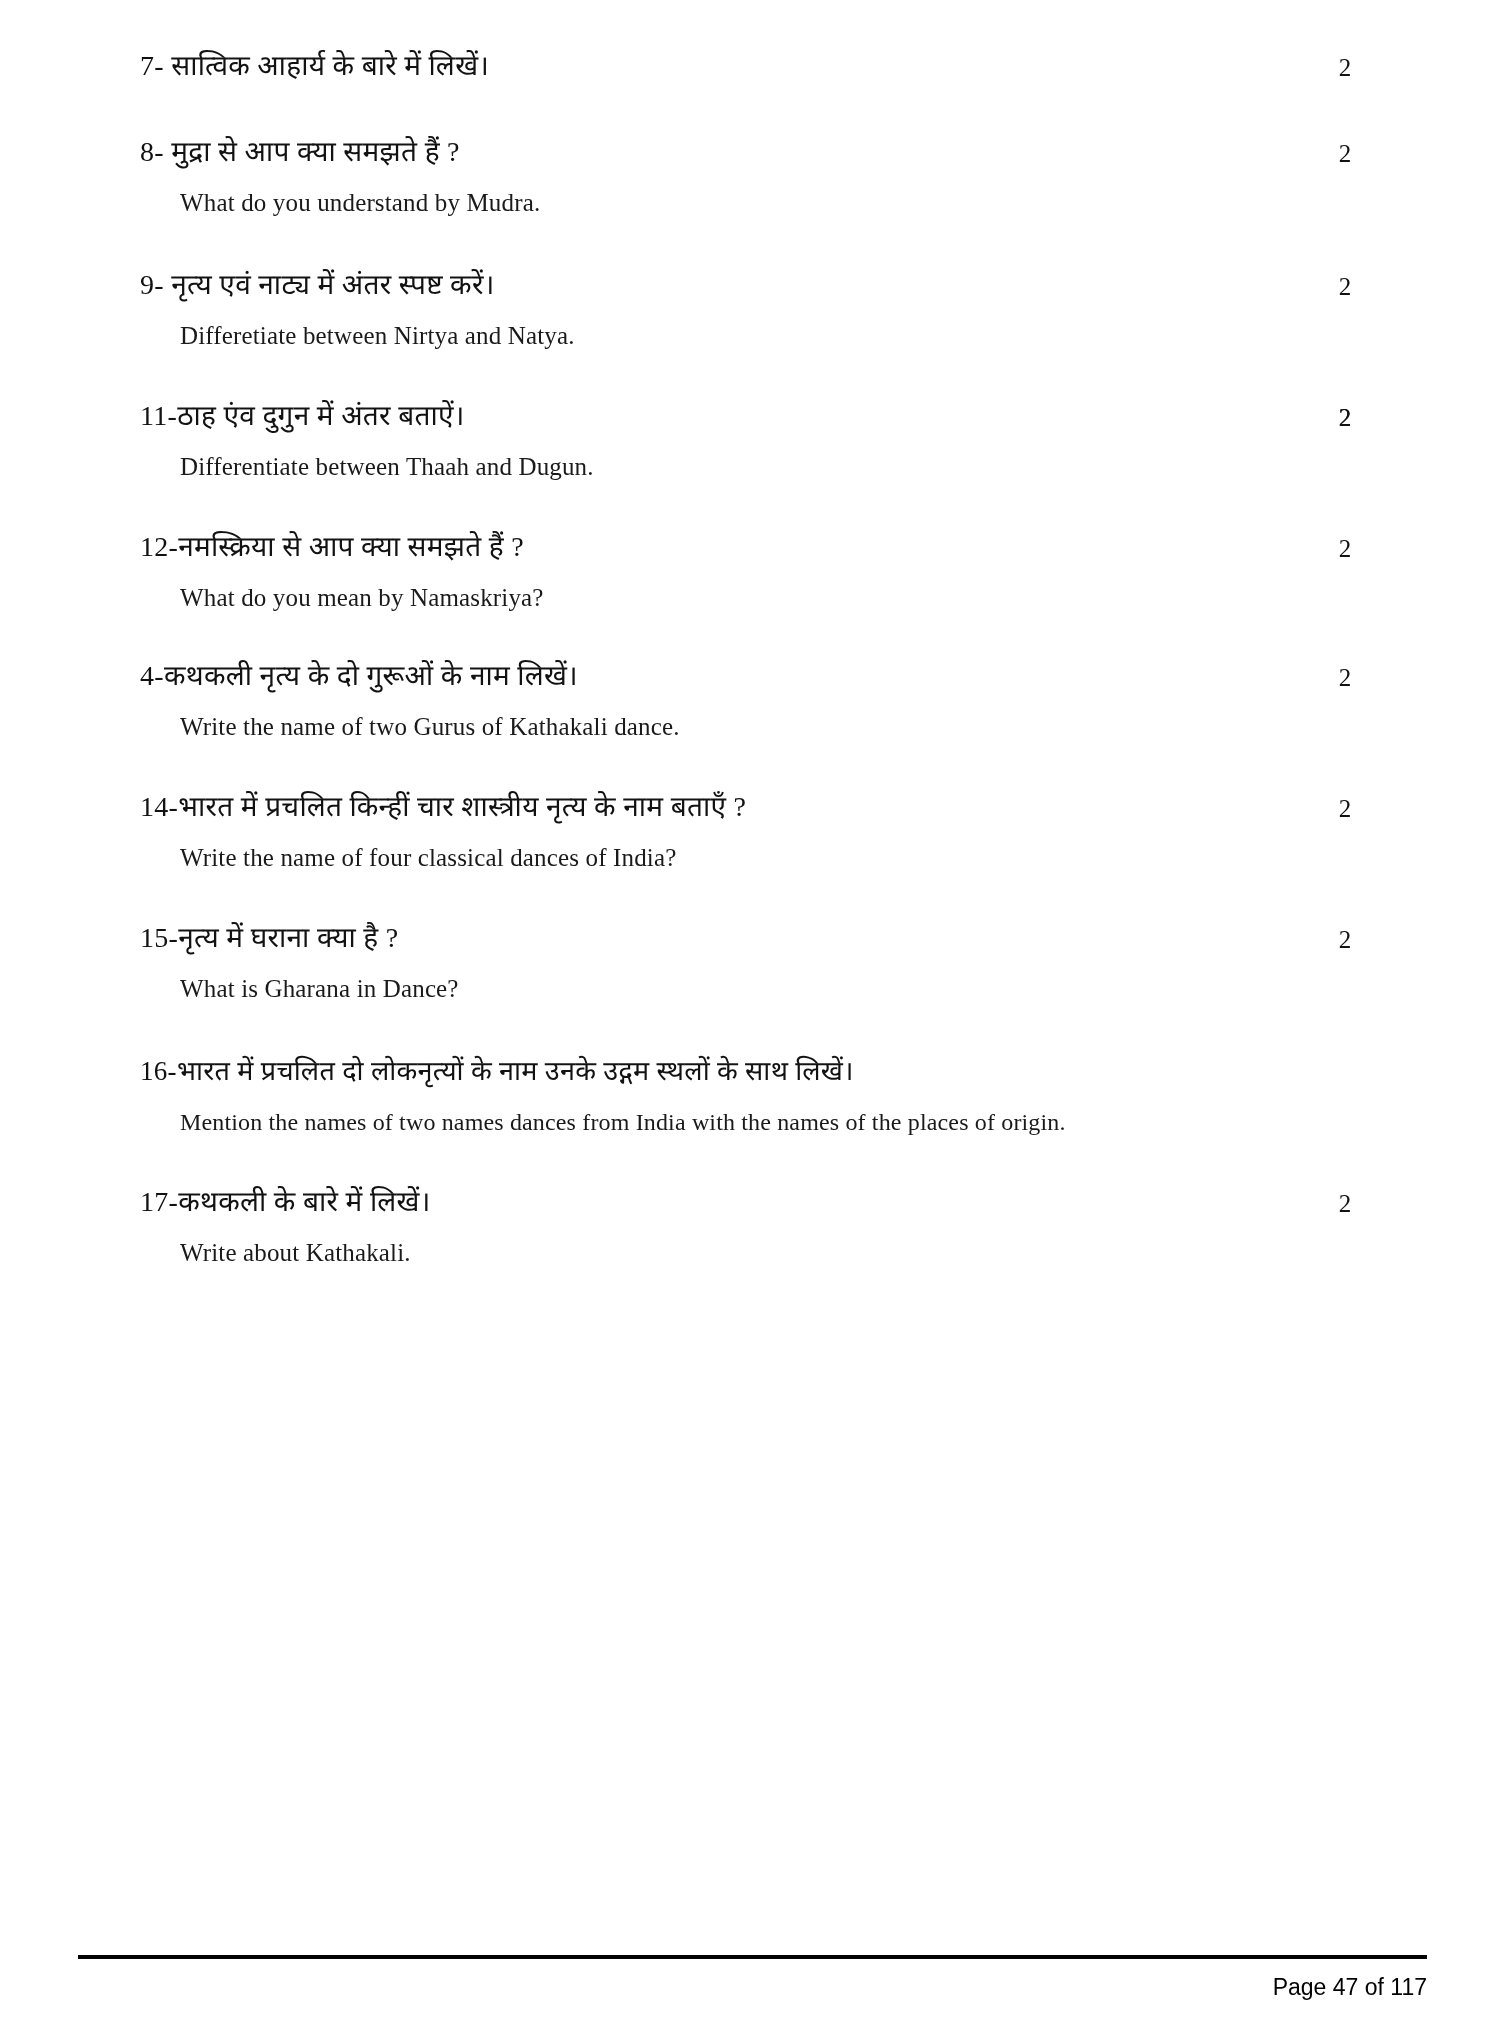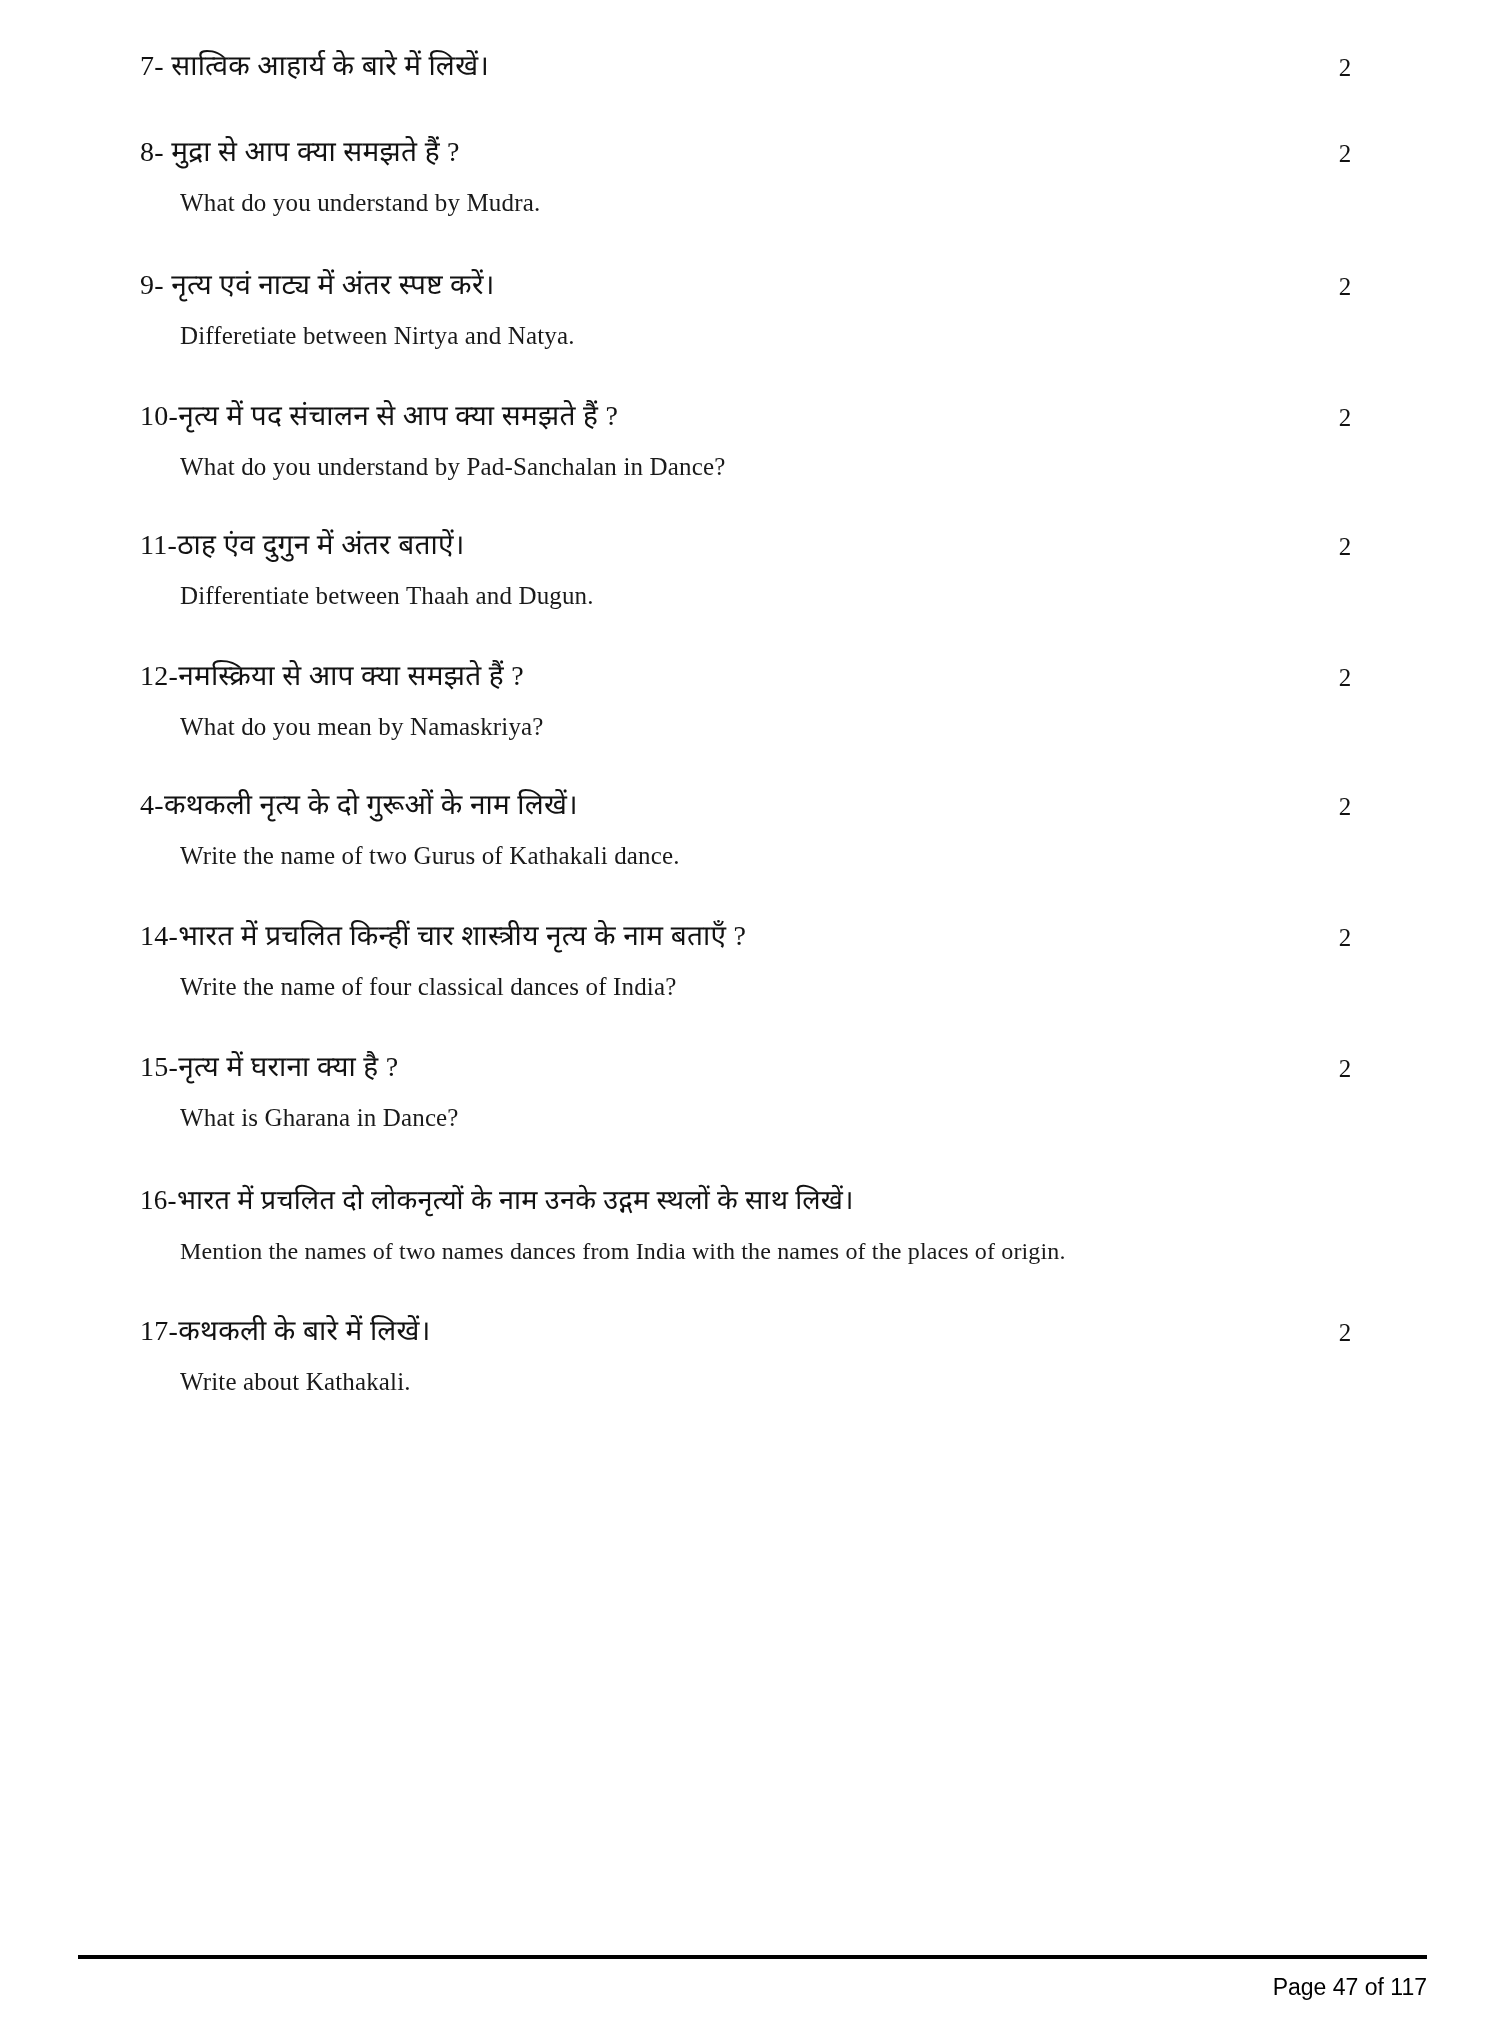--- a/index.html
+++ b/index.html
@@ -129,22 +129,20 @@
       <div class="marks">2</div>
     </div>
 
     <div class="qblock q9">
       <div class="qline q-hindi"><span>9-</span> <span>नृत्य एवं नाट्य में अंतर स्पष्ट करें।</span></div>
       <div class="qline q-eng">Differetiate between Nirtya and Natya.</div>
       <div class="marks">2</div>
     </div>
 
     <div class="qblock q10">
-      <div class="qline q-hindi"><span>10-</span><span>नृत्य में पद संचालन से आप क्या समझते हैं ?</span></div>
-      <div class="qline q-eng">What do you understand by Pad-Sanchalan in Dance?</div>
       <div class="marks">2</div>
     </div>
 
     <div class="qblock q11">
       <div class="qline q-hindi"><span>11-</span><span>ठाह एंव दुगुन में अंतर बताऐं।</span></div>
       <div class="qline q-eng">Differentiate between Thaah and Dugun.</div>
       <div class="marks">2</div>
     </div>
 
     <div class="qblock q12">

